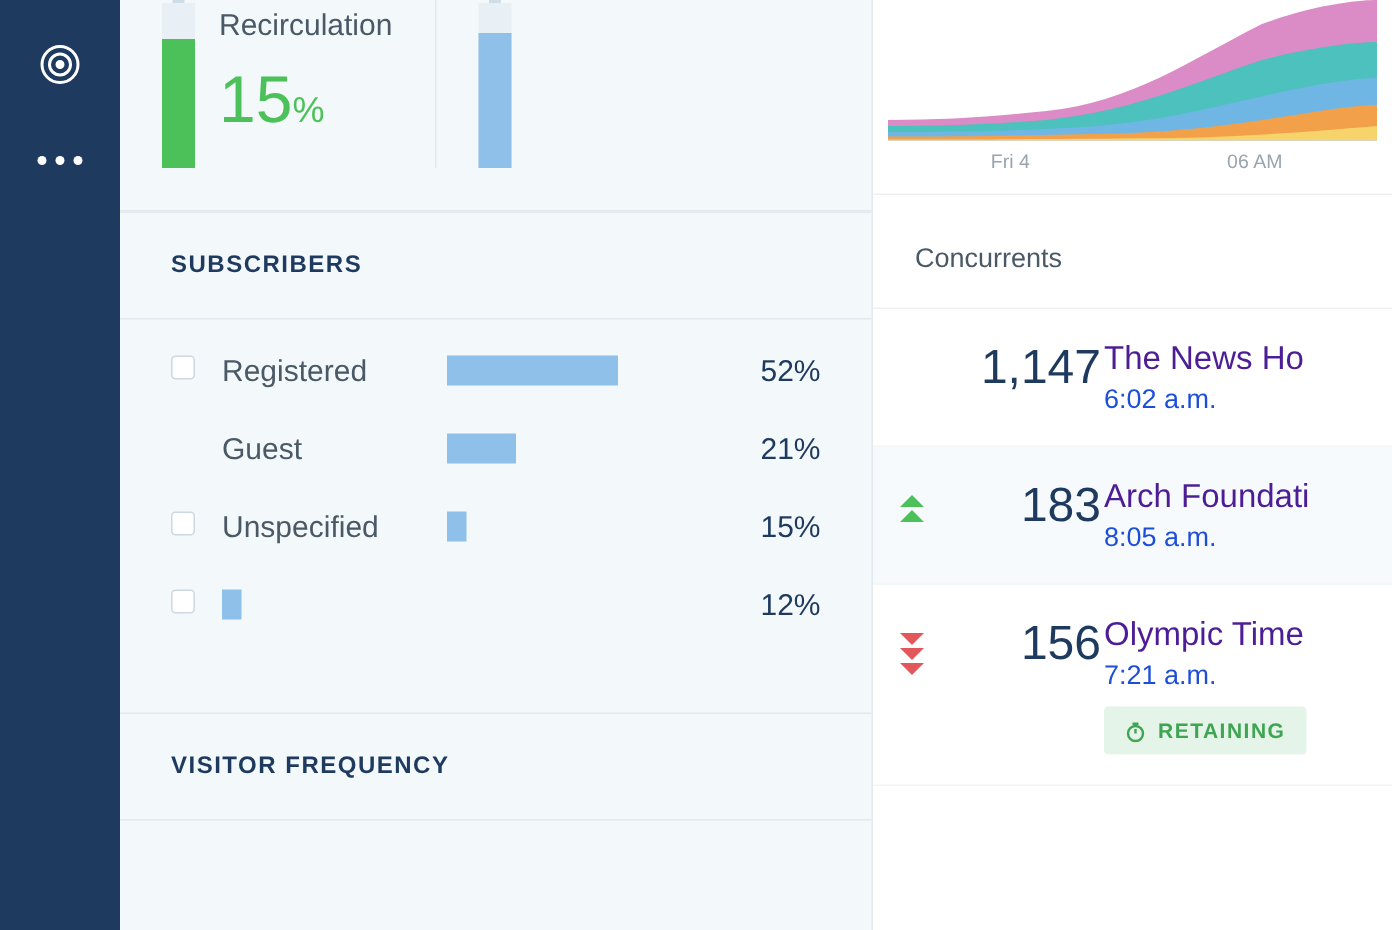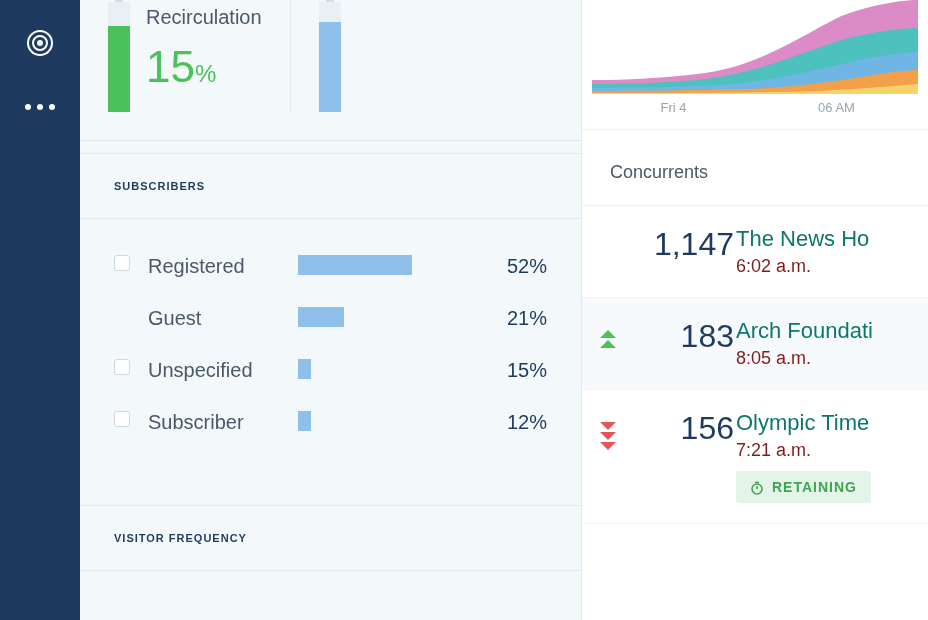--- a/index.html
+++ b/index.html
@@ -8,36 +8,36 @@
 
   
   .sidebar { width: 80px; background: #1e3a5f; display: flex; flex-direction: column; align-items: center; padding-top: 28px; gap: 46px; flex-shrink: 0; }
   .sidebar .icon { color: #fff; display: flex; align-items: center; justify-content: center; }
   .dots { display: flex; gap: 6px; }
   .dots span { width: 6px; height: 6px; border-radius: 50%; background: #fff; }
 
   .main { flex: 1; display: flex; height: 100%; }
 
   
-  .left { width: 502px; background: #f3f8fb; border-right: 1px solid #e2eaf0; display: flex; flex-direction: column; flex-shrink: 0; gap: 12px; }
+  .left { width: 502px; background: #f3f8fb; border-right: 1px solid #e2eaf0; display: flex; flex-direction: column; flex-shrink: 0; }
 
   .metrics { display: flex; border-bottom: 1px solid #e2eaf0; padding: 0 0 28px 0; }
   .metric { display: flex; gap: 16px; padding: 0 28px; }
   .metric + .metric { border-left: 1px solid #e2eaf0; }
   .metric-label { font-size: 20px; color: #4a5966; margin-top: 6px; }
   .metric-value { font-size: 44px; font-weight: 300; color: #1e3a5f; line-height: 1; margin-top: 16px; }
   .metric-value.green { color: #4cc15a; }
   .metric-value .unit { font-size: 24px; }
   .vbar-wrap { width: 22px; height: 110px; background: #e8f0f5; position: relative; margin-top: 2px; }
   .vbar-wrap::before { content: ''; position: absolute; top: -6px; left: 50%; transform: translateX(-50%); width: 8px; height: 6px; background: #cfdde7; }
   .vbar { position: absolute; bottom: 0; left: 0; right: 0; }
   .vbar.green { background: #4cc15a; height: 78%; }
   .vbar.blue { background: #8fc0ea; height: 82%; }
 
-  .section-header { padding: 26px 34px; font-size: 11px; font-weight: 700; letter-spacing: 1px; color: #1e3a5f; border-bottom: 1px solid #e2eaf0; border-top: 1px solid #e2eaf0; }
+  .section-header { padding: 26px 34px; font-size: 16px; font-weight: 700; letter-spacing: 1px; color: #1e3a5f; border-bottom: 1px solid #e2eaf0; border-top: 1px solid #e2eaf0; }
   .section-header:first-of-type { border-top: none; }
 
   .sub-list { padding: 24px 34px 30px 34px; }
   .sub-row { display: flex; align-items: flex-start; height: 52px; }
   .cb { width: 16px; height: 16px; border: 1.5px solid #cdd8e1; border-radius: 3px; margin-right: 18px; background: #fff; flex-shrink: 0; }
   .cb.hidden { visibility: hidden; }
   .sub-label { font-size: 20px; color: #4a5966; width: 150px; }
   .hbar-wrap { width: 150px; }
   .hbar { height: 20px; background: #8fc0ea; }
   .sub-pct { font-size: 20px; color: #1e3a5f; margin-left: auto; }
@@ -51,22 +51,22 @@
   .xaxis span { flex: 1; text-align: center; }
 
   .conc-header { padding: 26px 0 22px 28px; font-size: 18px; color: #4a5966; border-bottom: 1px solid #eef1f4; }
 
   .art-list { }
   .art-row { display: flex; padding: 20px 0 20px 12px; border-bottom: 1px solid #f3f5f7; gap: 2px; align-items: flex-start; position: relative; }
   .art-row.alt { background: #f7fafc; }
   .trend { width: 28px; display: flex; align-items: center; justify-content: center; margin-top: 10px; flex-shrink: 0; }
   .art-num { width: 110px; text-align: right; font-size: 32px; font-weight: 300; color: #1e3a5f; flex-shrink: 0; }
   .art-body { flex: 1; overflow: hidden; }
-  .art-title { font-size: 22px; color: #0f766e; white-space: nowrap; overflow: hidden; }
-  .art-time { font-size: 18px; color: #7f1d1d; margin-top: 4px; }
+  .art-title { font-size: 22px; color: #4c1d95; white-space: nowrap; overflow: hidden; }
+  .art-time { font-size: 18px; color: #1d4ed8; margin-top: 4px; }
   .badge { display: inline-flex; align-items: flex-end; gap: 8px; background: #e4f4e8; color: #3fa552; font-weight: 700; font-size: 14px; letter-spacing: 1px; padding: 8px 14px; border-radius: 3px; margin-top: 10px; }
 </style>
 </head>
 <body>
 
 <div class="app">
   <nav class="sidebar">
     <div class="icon">
       <svg width="30" height="30" viewBox="0 0 30 30" fill="none" stroke="#fff" stroke-width="2">
         <circle cx="15" cy="15" r="12"></circle>
@@ -125,21 +125,20 @@
           <div class="sub-row">
             <div class="cb"></div>
             <div class="sub-label">Unspecified</div>
             <div class="hbar-wrap">
               <div class="hbar" style="width:13.200000000000001px"></div>
             </div>
             <div class="sub-pct">15%</div>
           </div>
           <div class="sub-row">
             <div class="cb"></div>
-            <div class="sub-label">Subscriber</div>
             <div class="hbar-wrap">
               <div class="hbar" style="width:13.200000000000001px"></div>
             </div>
             <div class="sub-pct">12%</div>
           </div>
         </div>
 
       <div class="section-header">VISITOR FREQUENCY</div>
 
     </section>

